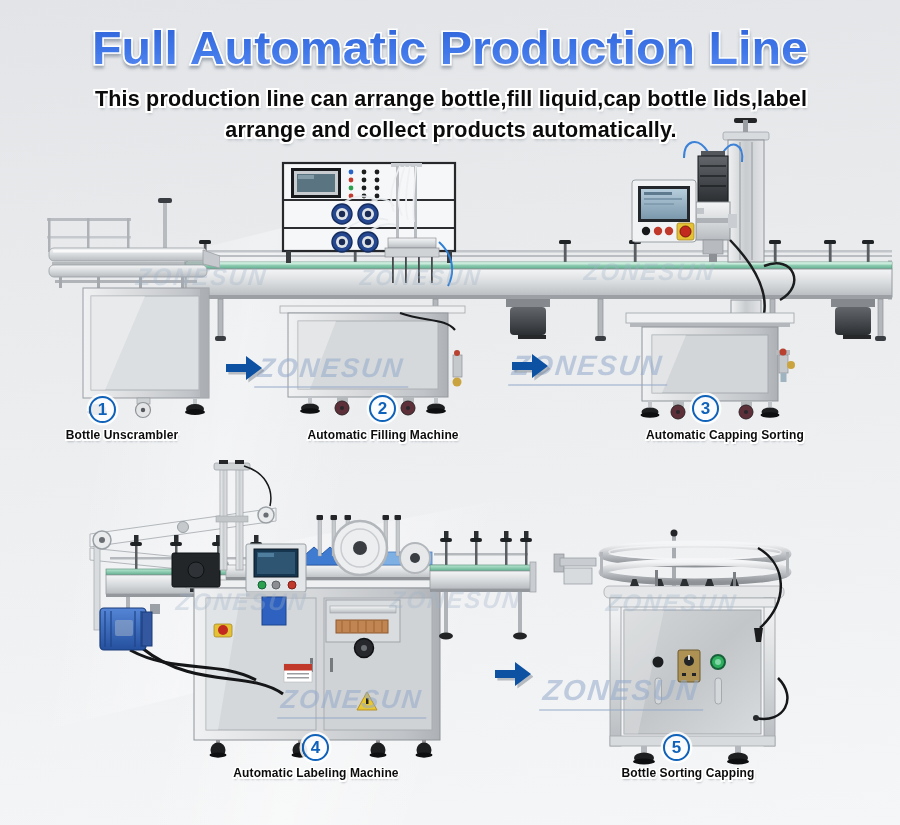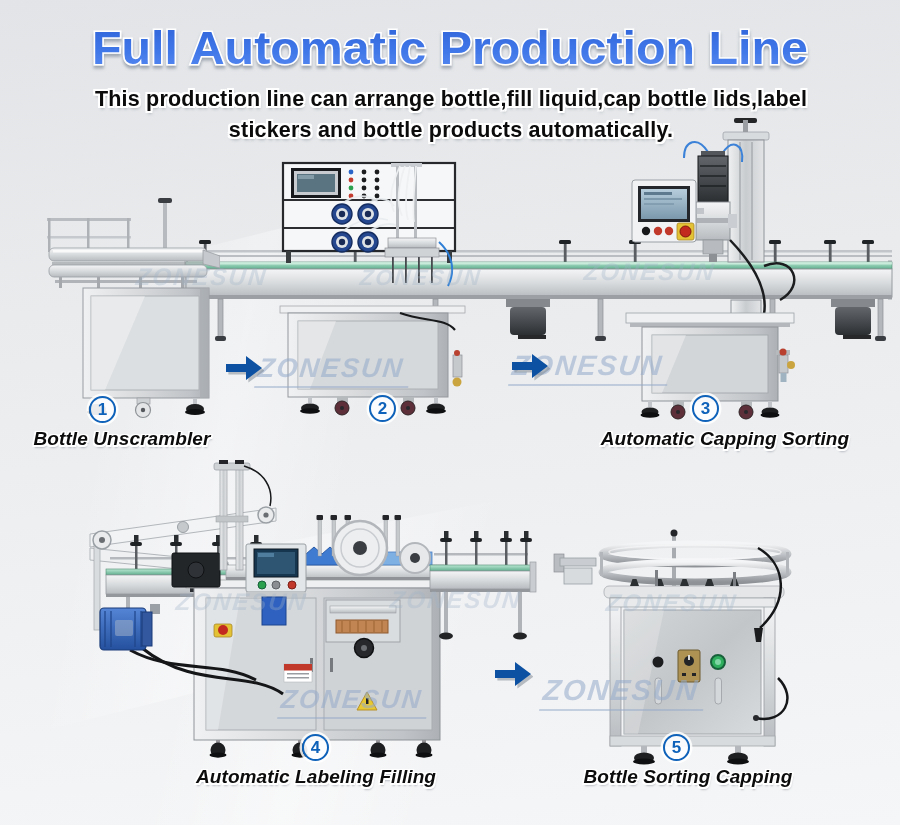--- a/index.html
+++ b/index.html
@@ -15,25 +15,24 @@
   .streak.s2{left:-120px;top:540px;width:860px;height:330px;transform:rotate(-11deg);opacity:.55;}
   .subtitle{
     position:absolute;left:1px;top:84px;width:900px;text-align:center;
     font-size:21.5px;font-weight:bold;color:#0b0b0c;line-height:31px;letter-spacing:.2px;
     text-shadow:-2px -2px 0 #fff,2px -2px 0 #fff,-2px 2px 0 #fff,2px 2px 0 #fff,
                 -2px 0 0 #fff,2px 0 0 #fff,0 -2px 0 #fff,0 2px 0 #fff,
                 1px 3px 3px rgba(110,118,130,.5);
   }
   .stage-label{
     position:absolute;transform:translateX(-50%);white-space:nowrap;
-    font-size:19px;font-weight:bold;color:#0c0c0d;letter-spacing:.1px;
+    font-size:12px;font-weight:bold;color:#0c0c0d;letter-spacing:.1px;
     text-shadow:-1.5px -1.5px 0 #fff,1.5px -1.5px 0 #fff,-1.5px 1.5px 0 #fff,1.5px 1.5px 0 #fff,
                 -1.5px 0 0 #fff,1.5px 0 0 #fff,0 -1.5px 0 #fff,0 1.5px 0 #fff,
                 1px 2.5px 2px rgba(110,118,130,.45);
-    font-style:italic;
   }
   .badge{
     position:absolute;width:27px;height:27px;box-sizing:border-box;
     border:2.6px solid #0f62ba;border-radius:50%;
     background:rgba(252,253,254,.92);color:#0f62ba;
     font-size:17px;font-weight:bold;display:flex;align-items:center;justify-content:center;
     box-shadow:0 0 0 2.5px rgba(255,255,255,.85);
   }
   .wm{
     position:absolute;font-style:italic;font-weight:bold;white-space:nowrap;
@@ -105,21 +104,21 @@
         </filter>
     </defs>
   </svg>
 
   <svg class="abs" style="left:0;top:10px" width="900" height="72" viewBox="0 0 900 72">
     <text x="450" y="54" text-anchor="middle" font-family="Liberation Sans, sans-serif" font-size="47" font-weight="bold" fill="url(#titleGrad)" stroke="#ffffff" stroke-width="3.2" paint-order="stroke" textLength="716" lengthAdjust="spacingAndGlyphs" filter="url(#titleShadow)">Full Automatic Production Line</text>
   </svg>
 
   <div class="subtitle">
     <div>This production line can arrange bottle,fill liquid,cap bottle lids,label</div>
-    <div>stickers and bottle products automatically.</div>
+    <div>arrange and collect products automatically.</div>
   </div>
 
   <svg class="abs" style="left:178px;top:240px" width="720" height="106" viewBox="0 0 720 106">
     <g>
       <rect x="14" y="10" width="700" height="2.5" fill="#c2c6ca"></rect>
       <rect x="14" y="15" width="700" height="2" fill="#aeb2b6" opacity=".8"></rect>
     </g>
     <g>
       <g>
           <rect x="25.8" y="2" width="2.8" height="22" fill="#5a5e62"></rect>
@@ -673,16 +672,17 @@
     <polygon class="arrow-fill" points="2,11 22,11 22,3 38,15 22,27 22,19 2,19"></polygon>
   </svg>
 
   <div class="badge" style="left:89px;top:396px">1</div>
   <div class="badge" style="left:369px;top:395px">2</div>
   <div class="badge" style="left:692px;top:395px">3</div>
   <div class="badge" style="left:302px;top:734px">4</div>
   <div class="badge" style="left:663px;top:734px">5</div>
 
   <div class="stage-label" style="left:122px;top:428px">Bottle Unscrambler</div>
+  <div class="stage-label" style="left:383px;top:428px">Automatic Filling Machine</div>
   <div class="stage-label" style="left:725px;top:428px">Automatic Capping Sorting</div>
-  <div class="stage-label" style="left:316px;top:766px">Automatic Labeling Filling</div>
+  <div class="stage-label" style="left:316px;top:766px">Automatic Labeling Machine</div>
   <div class="stage-label" style="left:688px;top:766px">Bottle Sorting Capping</div>
 </div>
 
 </body></html>

